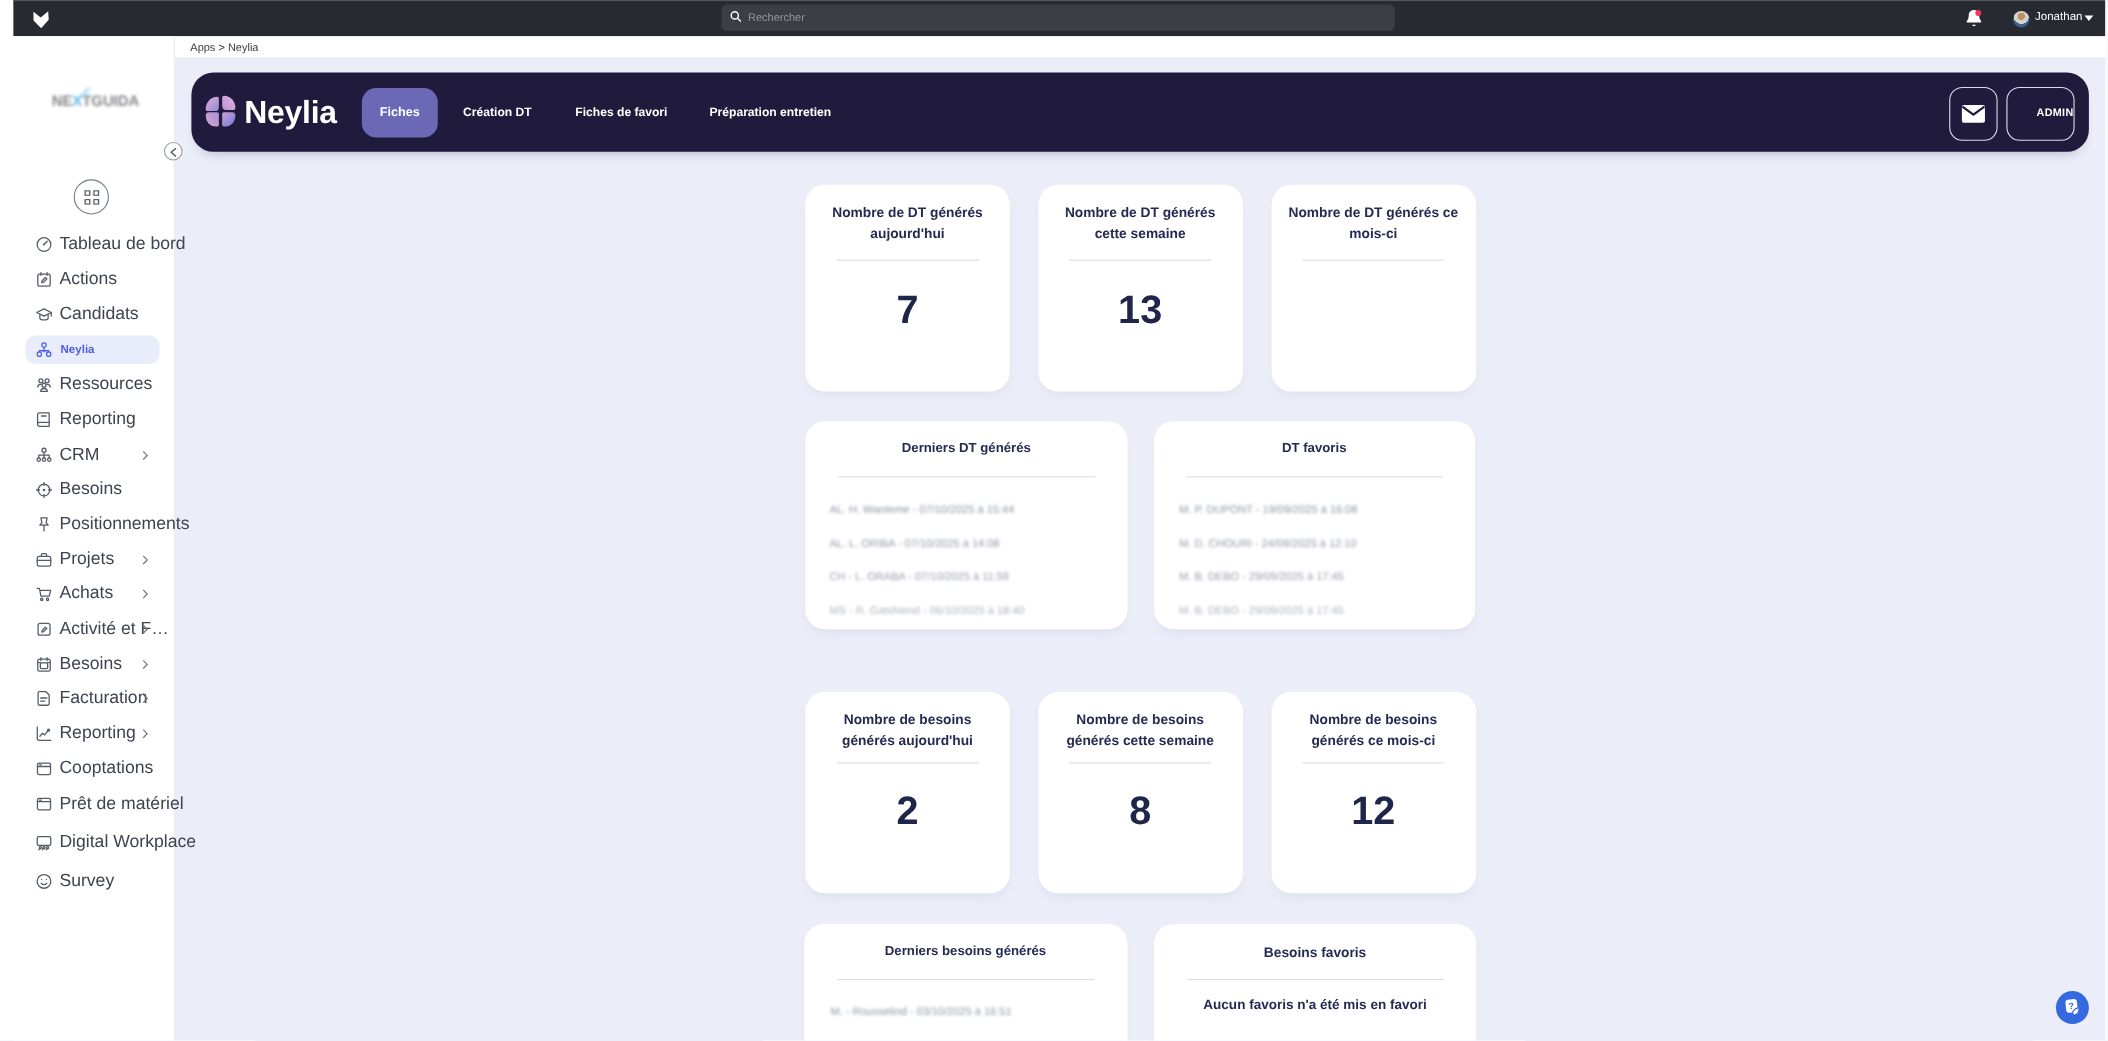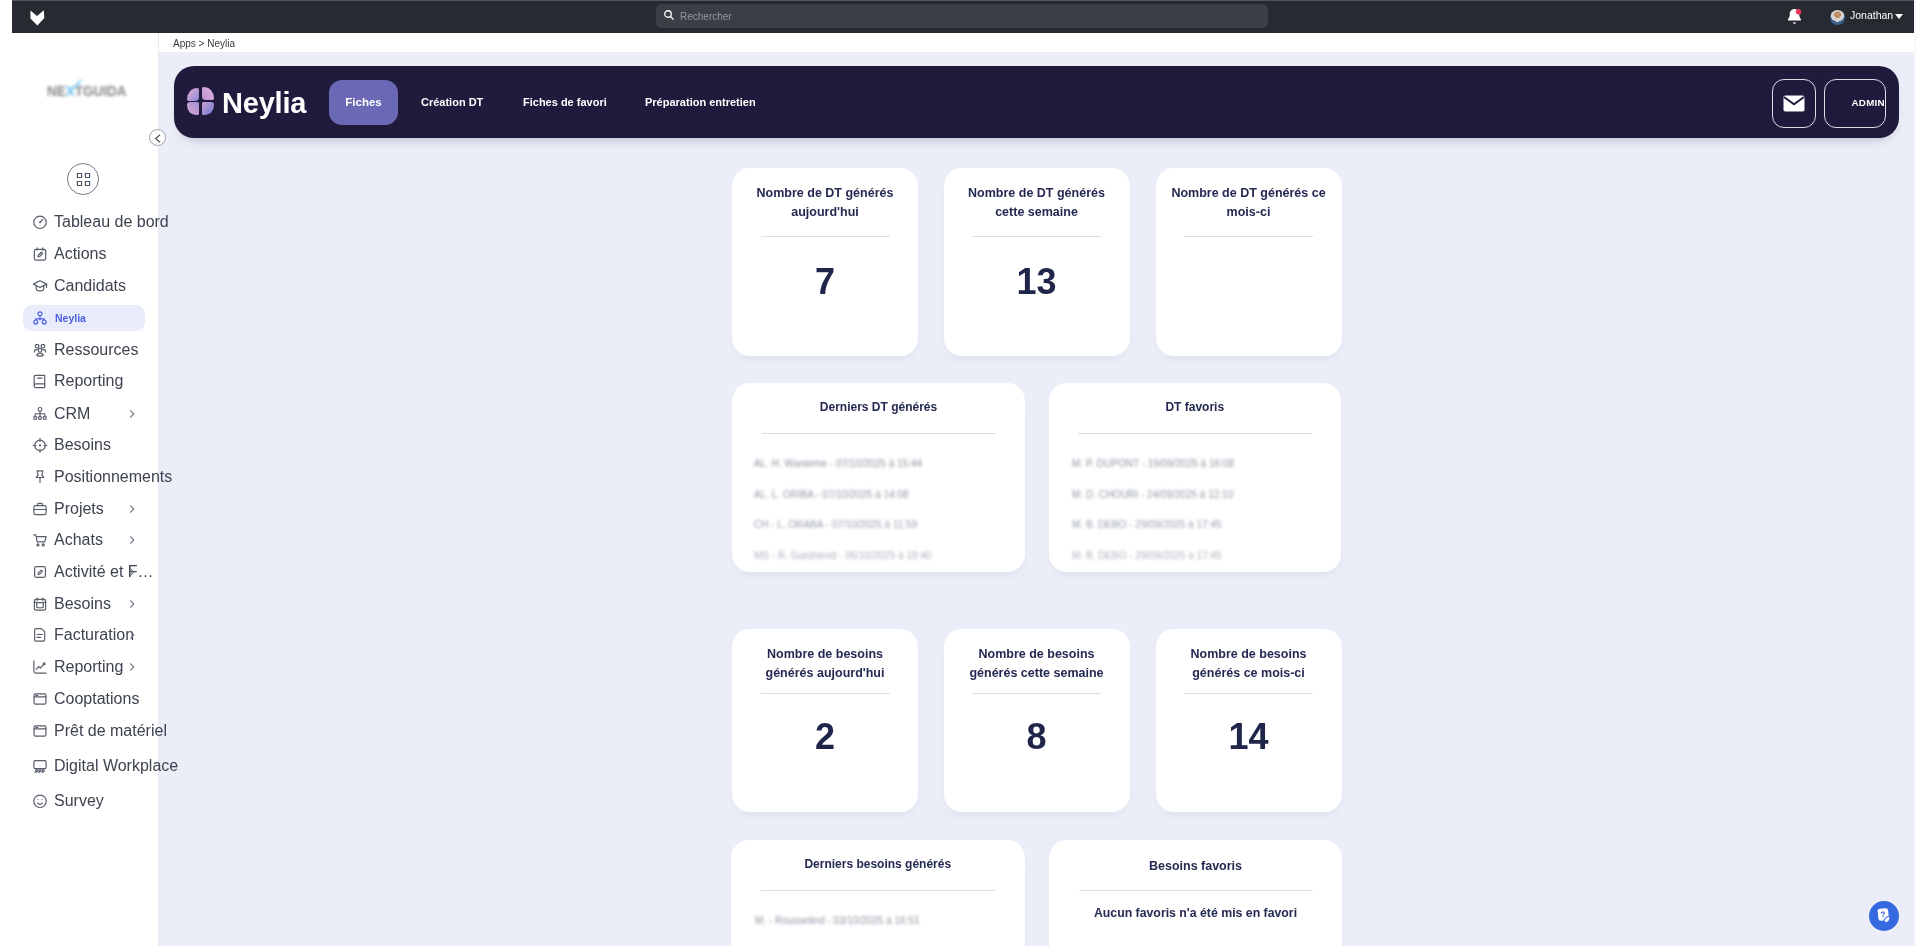--- a/index.html
+++ b/index.html
@@ -362,21 +362,21 @@
       <div class="card" style="left:931.5px;top:629px;width:186px;height:183px">
     <div class="ctitle" style="top:7.5px"></div>
     <div class="ctitle" style="top:16px">Nombre de besoins<br>générés cette semaine</div>
     <div class="cline" style="left:28.5px; top:64px; width:129px"></div>
     <div class="cnum" style="top:86.5px">8</div>
   </div>
       <div class="card" style="left:1143.5px;top:629px;width:186px;height:183px">
     <div class="ctitle" style="top:7.5px"></div>
     <div class="ctitle" style="top:16px">Nombre de besoins<br>générés ce mois-ci</div>
     <div class="cline" style="left:28.5px; top:64px; width:129px"></div>
-    <div class="cnum" style="top:86.5px">14</div>
+    <div class="cnum" style="top:86.5px">12</div>
   </div>
       <div class="card" style="left:720px;top:383px;width:293px;height:189px;overflow:hidden">
     <div class="ctitle ltitle" style="top:15px">Derniers DT générés</div>
     <div class="cline" style="left:29.5px; top:50px; width:234px"></div>
     <div class="blur-row" style="left:22px; top:75px; opacity:1">AL. H. Wanteme - 07/10/2025 à 15:44</div>
         <div class="blur-row" style="left:22px; top:105.5px; opacity:0.96">AL. L. ORIBA - 07/10/2025 à 14:08</div>
         <div class="blur-row" style="left:22px; top:136px; opacity:0.92">CH - L. ORABA - 07/10/2025 à 11:59</div>
         <div class="blur-row" style="left:22px; top:166.5px; opacity:0.72">MS - R. Gatshiend - 06/10/2025 à 18:40</div>
   </div>
       <div class="card" style="left:1037px;top:383px;width:291.5px;height:189px;overflow:hidden">

